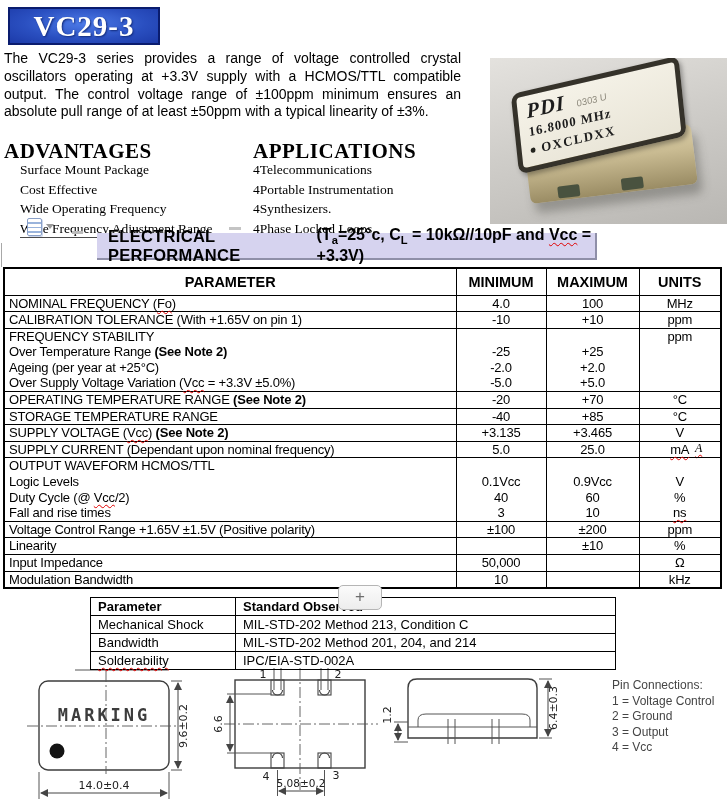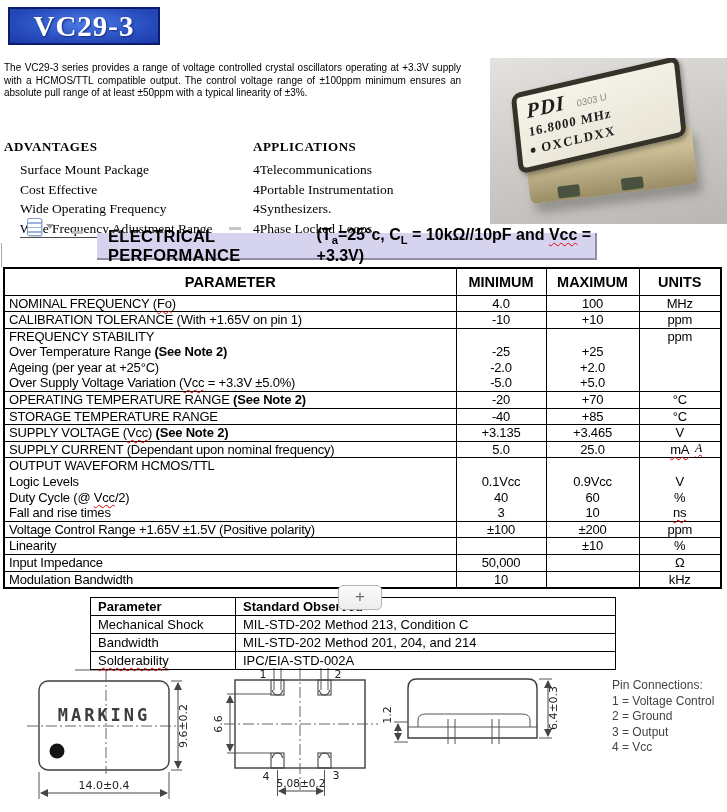--- a/index.html
+++ b/index.html
@@ -16,21 +16,21 @@
         border:2px solid #0a1c6e;
         background:radial-gradient(ellipse at 50% 42%,#4d7be8 0%,var(--logo-blue) 58%,#1c3aa8 100%);
         display:flex;align-items:center;justify-content:center;}
   .logo span{font-family:"Liberation Serif",serif;font-weight:bold;font-size:29px;
         color:#fff;text-shadow:1px 1px 2px #122a7a;letter-spacing:1px;}
   .titlebar{position:absolute;left:183px;top:12px;width:541px;height:28px;
         background:linear-gradient(180deg,#1a1ae0 0%,var(--accent-blue) 45%,#0000a8 100%);
         border:2px solid #000050;display:flex;align-items:center;justify-content:center;}
   .titlebar span{color:#fff;font-weight:bold;font-size:15px;letter-spacing:.3px;}
 
-  .intro{position:absolute;left:4px;top:62px;width:457px;font-size:10px;
+  .intro{position:absolute;left:4px;top:50px;width:457px;font-size:14px;
         line-height:1.27;text-align:justify;}
 
   
   .photo{position:absolute;left:490px;top:58px;width:237px;height:166px;overflow:hidden;
         background:linear-gradient(165deg,#e4e2de 0%,var(--photo-bg) 45%,#b9b7b3 100%);}
   .pkg-wrap{position:absolute;left:26px;top:16px;width:186px;height:134px;transform:rotate(-7deg);}
   .pkg-side{position:absolute;left:8px;top:60px;width:168px;height:60px;border-radius:6px;
         background:linear-gradient(180deg,#dccfa8 0%,var(--package-gold) 40%,#9a8c64 100%);
         box-shadow:4px 10px 10px rgba(60,60,55,.35);}
   .pkg-pad{position:absolute;bottom:2px;width:22px;height:12px;background:#49523f;border-radius:2px;}
@@ -45,21 +45,21 @@
   .brand{font-family:"Liberation Serif",serif;font-style:italic;font-weight:bold;
         font-size:21px;letter-spacing:1px;}
   .datecode{font-size:9.5px;color:#8d897c;}
   .freq{font-family:"Liberation Serif",serif;font-weight:bold;font-size:13px;letter-spacing:1px;}
   .partline{font-family:"Liberation Serif",serif;font-weight:bold;font-size:13px;
         letter-spacing:1.5px;display:flex;align-items:center;gap:6px;margin-top:2px;}
   .pin1dot{width:5px;height:5px;border-radius:50%;background:#24241e;display:inline-block;}
 
   
   .sec-head{position:absolute;font-family:"Liberation Serif",serif;font-weight:bold;
-        font-size:13px;letter-spacing:.5px;}
+        font-size:21px;letter-spacing:.5px;}
   .adv-head{left:4px;top:139px;} .app-head{left:253px;top:139px;}
   .sec-list{position:absolute;font-family:"Liberation Serif",serif;font-size:13.5px;}
   .adv-list{left:20px;top:160px;} .app-list{left:253px;top:160px;}
   .sec-list .li{height:19.6px;line-height:19.6px;white-space:nowrap;width:fit-content;}
   .adv-list .li:last-child{border-bottom:1px solid #4a4a4a;}
 
   
   .paste-icon{position:absolute;left:27px;top:218px;width:15px;height:18px;
         border:1px solid #8aa0c8;background:
         repeating-linear-gradient(180deg,#fff 0 3px,#9ab4dc 3px 4.5px);

